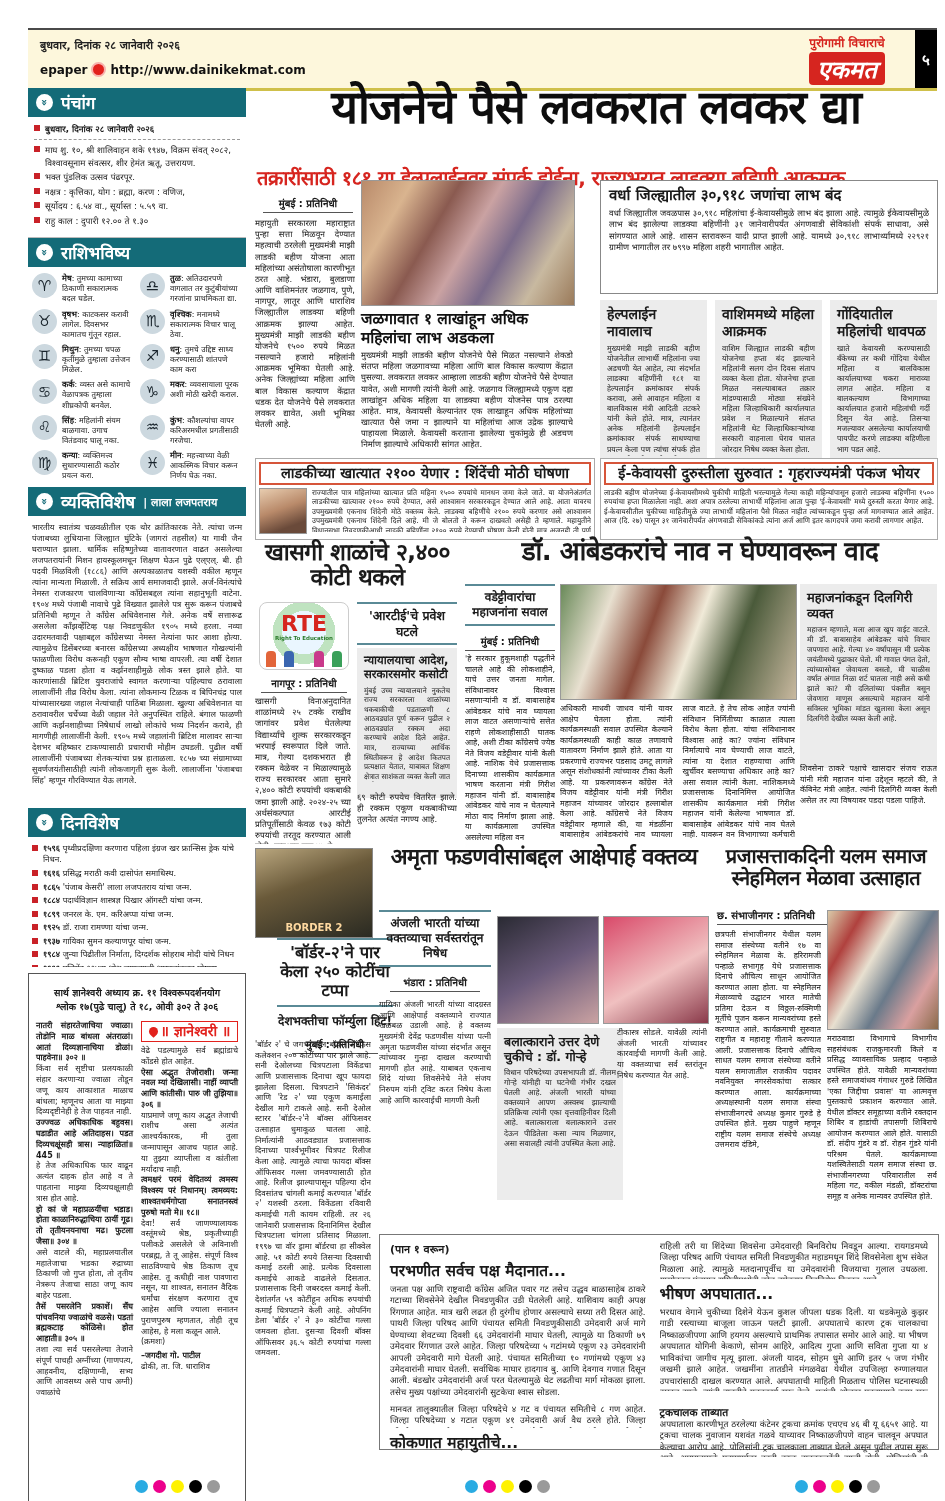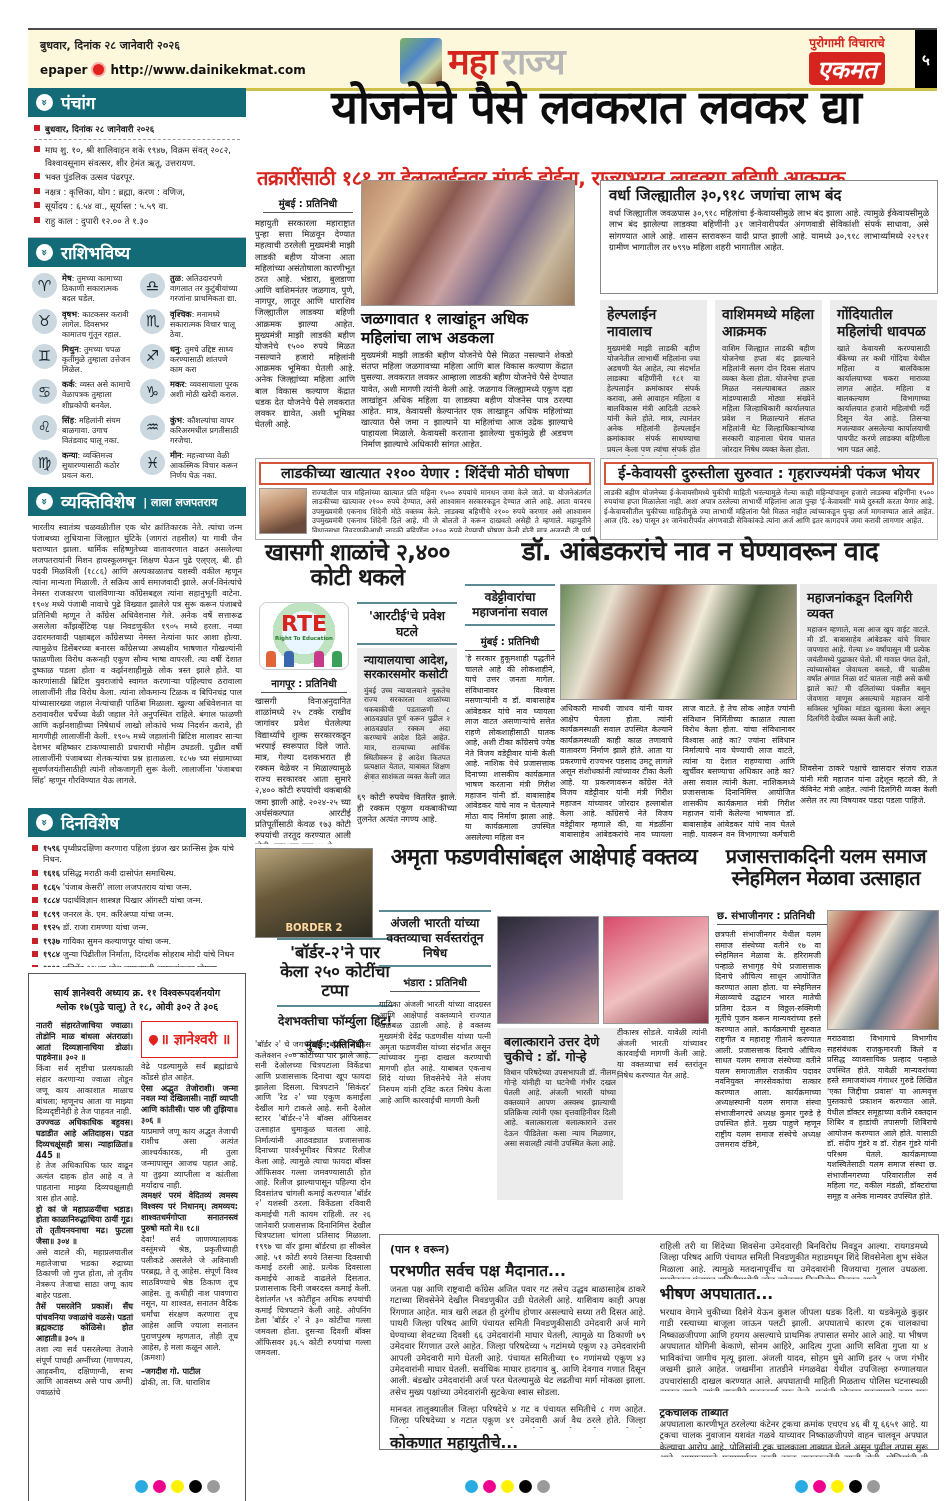--- a/index.html
+++ b/index.html
@@ -43,21 +43,21 @@
   .din-list{padding:6px 4px;height:118px;overflow:hidden;}
   .din-item{display:flex;gap:5px;font-size:8.2px;line-height:1.35;margin-bottom:2.5px;}
   .din-item b{font-weight:bold;}
   .rambox{border:1.5px solid #555;margin-top:6px;padding:8px 7px;height:512px;overflow:hidden;}
   .ram-title{text-align:center;font-size:22px;font-weight:bold;color:#111;}
   .ram-sub{text-align:center;font-size:9.5px;font-weight:bold;margin-top:4px;line-height:1.4;}
   .ram-cols{display:flex;gap:8px;margin-top:8px;}
   .ram-col{flex:1;font-size:8px;line-height:1.35;text-align:justify;}
   .verse{font-weight:bold;}
   .ram-logo{border:1px solid #e2211c;color:#e2211c;font-weight:bold;text-align:center;
-            font-size:14px;padding:8px 2px;margin-bottom:4px;position:relative;}
+            font-size:14px;padding:0 2px;margin-bottom:4px;position:relative;}
   .pin{display:inline-block;width:9px;height:9px;background:#e2211c;border-radius:50% 50% 50% 0;
        transform:rotate(-45deg);margin-right:3px;}
   .ram-author{font-weight:bold;margin-top:3px;}
   
   .main{position:absolute;left:255px;top:88px;width:682px;height:1405px;}
   .abs{position:absolute;}
   .hl-xl{font-size:46px;font-weight:bold;line-height:1.02;text-align:center;letter-spacing:-1px;color:#0d0d0d;}
   .hl-red{color:#d6251f;font-weight:bold;font-size:20px;letter-spacing:-0.5px;}
   .byline{font-weight:bold;font-size:10px;text-align:center;border-bottom:1.5px solid #555;padding-bottom:2px;}
   .bt{font-size:8.4px;line-height:1.33;text-align:justify;overflow:hidden;}
@@ -97,25 +97,20 @@
 
 <div class="page">
 
   <div class="topbar">
     <div class="tb-date">बुधवार, दिनांक २८ जानेवारी २०२६</div>
     <div class="tb-epaper">
       <span>epaper</span>
       <span class="red-dot"></span>
       <span>http://www.dainikekmat.com</span>
     </div>
-    <div class="masthead">
-      <div class="mast-img"></div>
-      <span class="mast-red">महा</span>
-        <span class="mast-gray">राज्य</span>
-    </div>
     <div class="brandbox">
       <div class="brand-tag">पुरोगामी विचाराचे</div>
       <div class="brand-name">एकमत</div>
     </div>
     <div class="pagenum">५</div>
   </div>
 
   <div class="sidebar">
     <div class="sec-h">
       <span class="chev">»</span>

